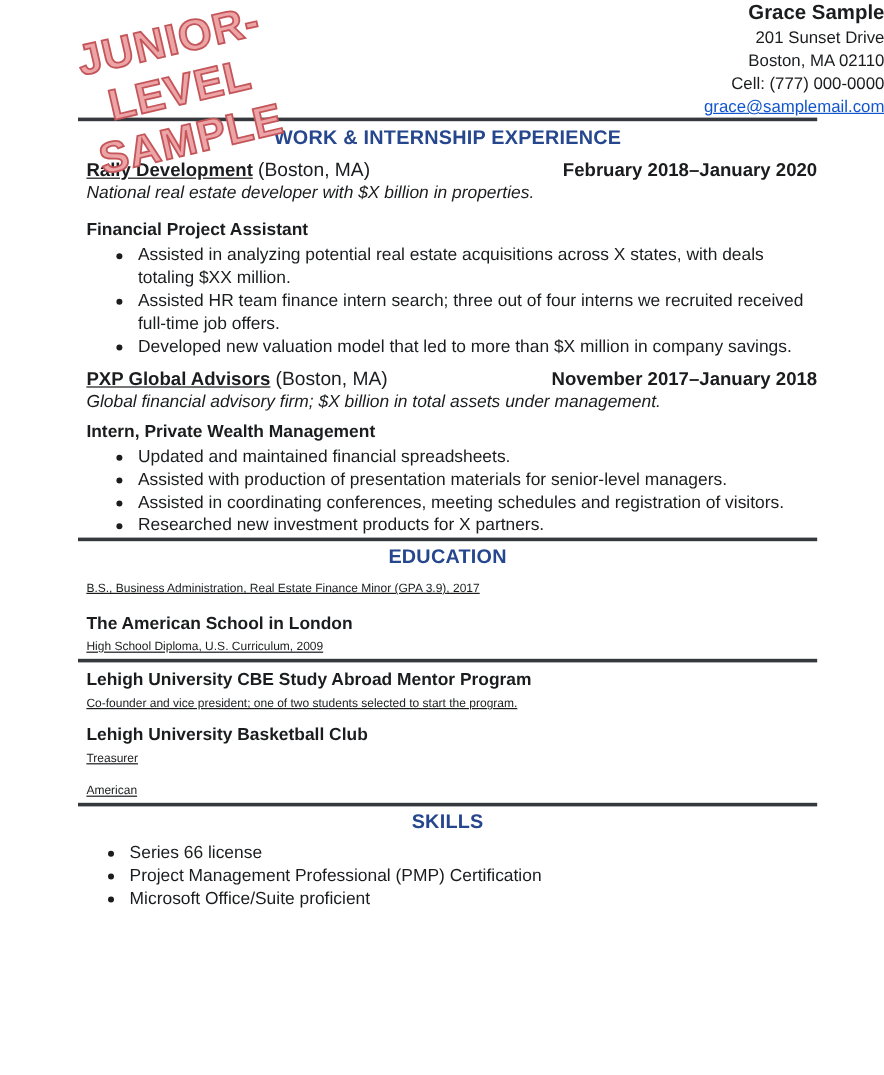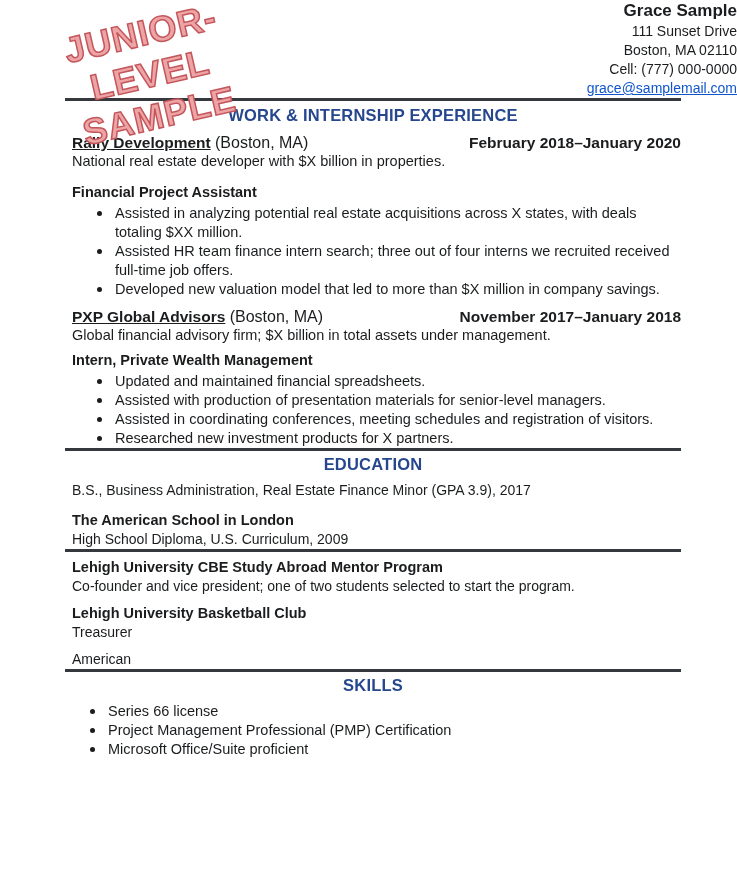--- a/index.html
+++ b/index.html
@@ -36,48 +36,48 @@
   .mt3{margin-top:3px;}
   .entry,.block{padding-left:7px;}
   .entry-head{
     display:flex;justify-content:space-between;align-items:baseline;
     font-size:15.5px;line-height:19px;margin-top:7px;
   }
   .entry-head.second{margin-top:8px;gap:15px;}
   .company{font-weight:bold;text-decoration:underline;}
   .loc{font-size:16px;font-weight:normal;}
   .dates{font-weight:bold;white-space:nowrap;}
-  .desc{font-size:14.5px;line-height:19px;}
+  .desc{font-style:italic;font-size:14.5px;line-height:19px;}
   .role{font-weight:bold;font-size:14.5px;line-height:19px;margin-top:12px;}
   .role.second{margin-top:6px;}
   .bullets{margin-top:2px;}
   .bullet-row{
     display:flex;align-items:flex-start;padding-left:25px;
     font-size:14.5px;line-height:19px;
   }
   .dot{flex:0 0 5px;width:5px;height:5px;border-radius:50%;
     background:var(--text,#1a1c1e);margin:7px 13px 0 0;}
   .block .head{font-weight:bold;font-size:14.5px;line-height:19px;}
-  .block .sub{font-size:14px;line-height:19px;}
+  .block .sub{font-size:10px;line-height:19px;text-decoration:underline;}
   .block.first{margin-top:6px;} .block.next{margin-top:11px;} .block.act{margin-top:8px;}
   .skills-list{margin-top:6px;}
 </style>
 </head>
 <body>
 
 <div class="page">
 
   <div class="watermark">
     <div>JUNIOR-LEVEL</div>
     <div>SAMPLE</div>
   </div>
 
   <header class="contact">
     <div class="name">Grace Sample</div>
-    <div class="contact-line">111 Sunset Drive</div>
+    <div class="contact-line">201 Sunset Drive</div>
     <div class="contact-line">Boston, MA 02110</div>
     <div class="contact-line">Cell: (777) 000-0000</div>
     <div class="contact-line"><a href="#" class="email">grace@samplemail.com</a></div>
   </header>
 
   <div class="content">
 
     <hr class="rule r1">
     <h2 class="section-title">WORK &amp; INTERNSHIP EXPERIENCE</h2>
 

